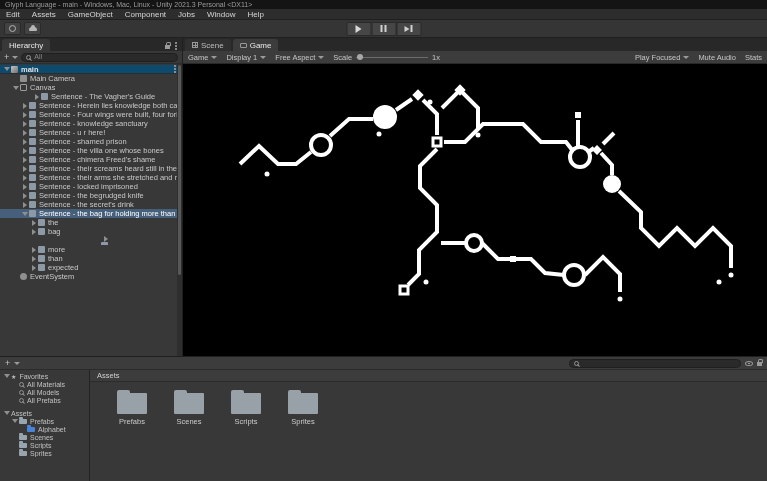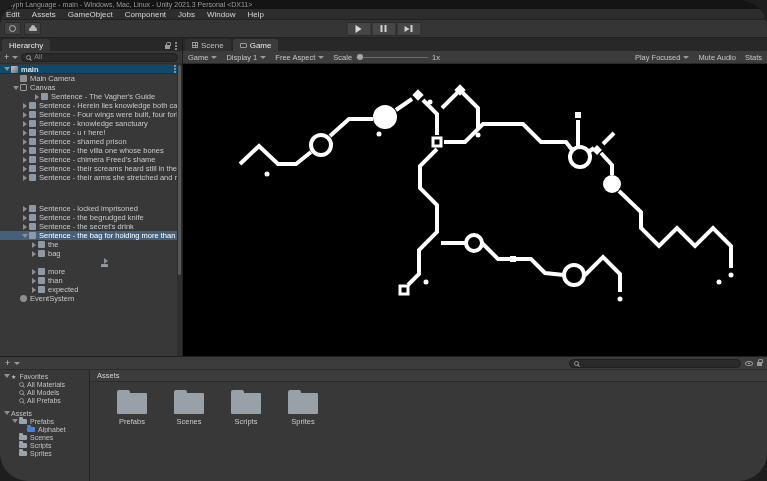--- a/index.html
+++ b/index.html
@@ -1,17 +1,17 @@
 <!DOCTYPE html>
 <html><head>
 <meta charset="utf-8">
 <style>
   *{box-sizing:border-box;margin:0;padding:0;}
   html,body{width:767px;height:481px;background:#1e1e1e;font-family:"Liberation Sans",sans-serif;}
-  .window{width:767px;height:481px;display:flex;flex-direction:column;overflow:hidden;background:#282828;border-radius:28px;}
+  .window{width:767px;height:481px;display:flex;flex-direction:column;overflow:hidden;background:#282828;}
 
   
   .titlebar{height:9px;background:#141414;color:#9b9b9b;font-size:7px;line-height:9px;padding-left:5px;white-space:nowrap;overflow:hidden;}
   .menubar{height:11px;background:#2d2d2d;border-bottom:1px solid #202020;display:flex;align-items:center;font-size:8px;color:#d4d4d4;}
   .menu-item{padding:0 6px;cursor:default;}
   .toolbar{height:18px;background:#353535;border-bottom:1px solid #202020;position:relative;display:flex;align-items:center;}
   .tb-left{display:flex;gap:3px;padding-left:4px;}
   .tb-btn{width:17px;height:13px;background:#424242;border:1px solid #2a2a2a;border-radius:2px;display:flex;align-items:center;justify-content:center;}
   .vc-icon{width:7px;height:7px;border:1px solid #b5b5b5;border-radius:50%;}
   .cloud-icon{width:8px;height:4px;background:#b5b5b5;border-radius:3px 3px 1px 1px;position:relative;}
@@ -252,21 +252,21 @@
             <span class="hicon icon-sentence"></span>
             <span class="hlabel">Sentence - their screams heard still in the chime</span>
           </div>
           <div class="hrow" style="padding-left: 20px;">
             <span class="aw">
               <span class="tri-r"></span>
             </span>
             <span class="hicon icon-sentence"></span>
             <span class="hlabel">Sentence - their arms she stretched and melded</span>
           </div>
-          <div class="hrow" style="padding-left: 20px; margin-top: 22px;">
+          <div class="hrow" style="padding-left: 20px;">
             <span class="aw">
               <span class="tri-r"></span>
             </span>
             <span class="hicon icon-sentence"></span>
             <span class="hlabel">Sentence - locked imprisoned</span>
           </div>
           <div class="hrow" style="padding-left: 20px;">
             <span class="aw">
               <span class="tri-r"></span>
             </span>

